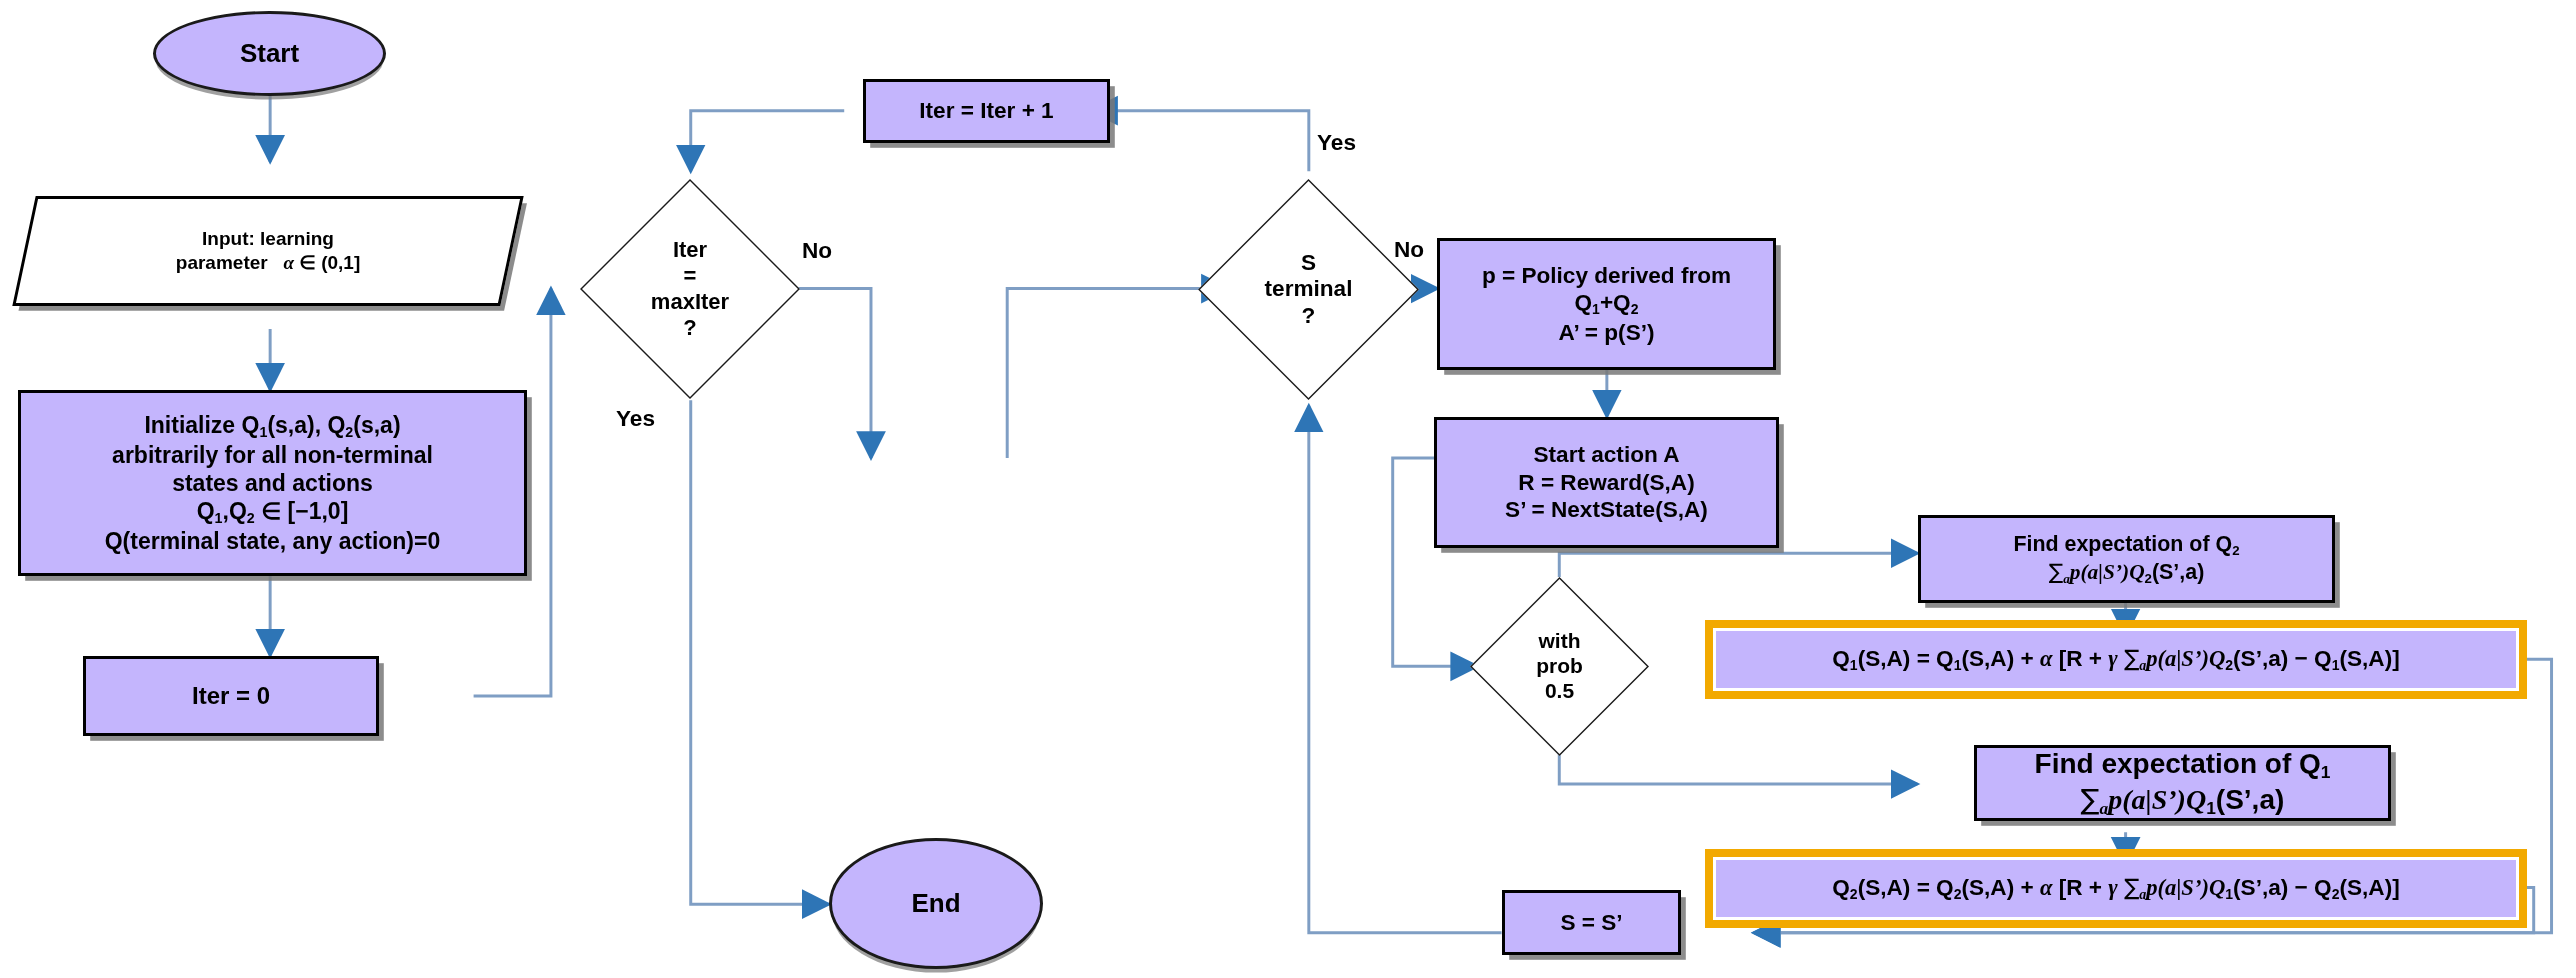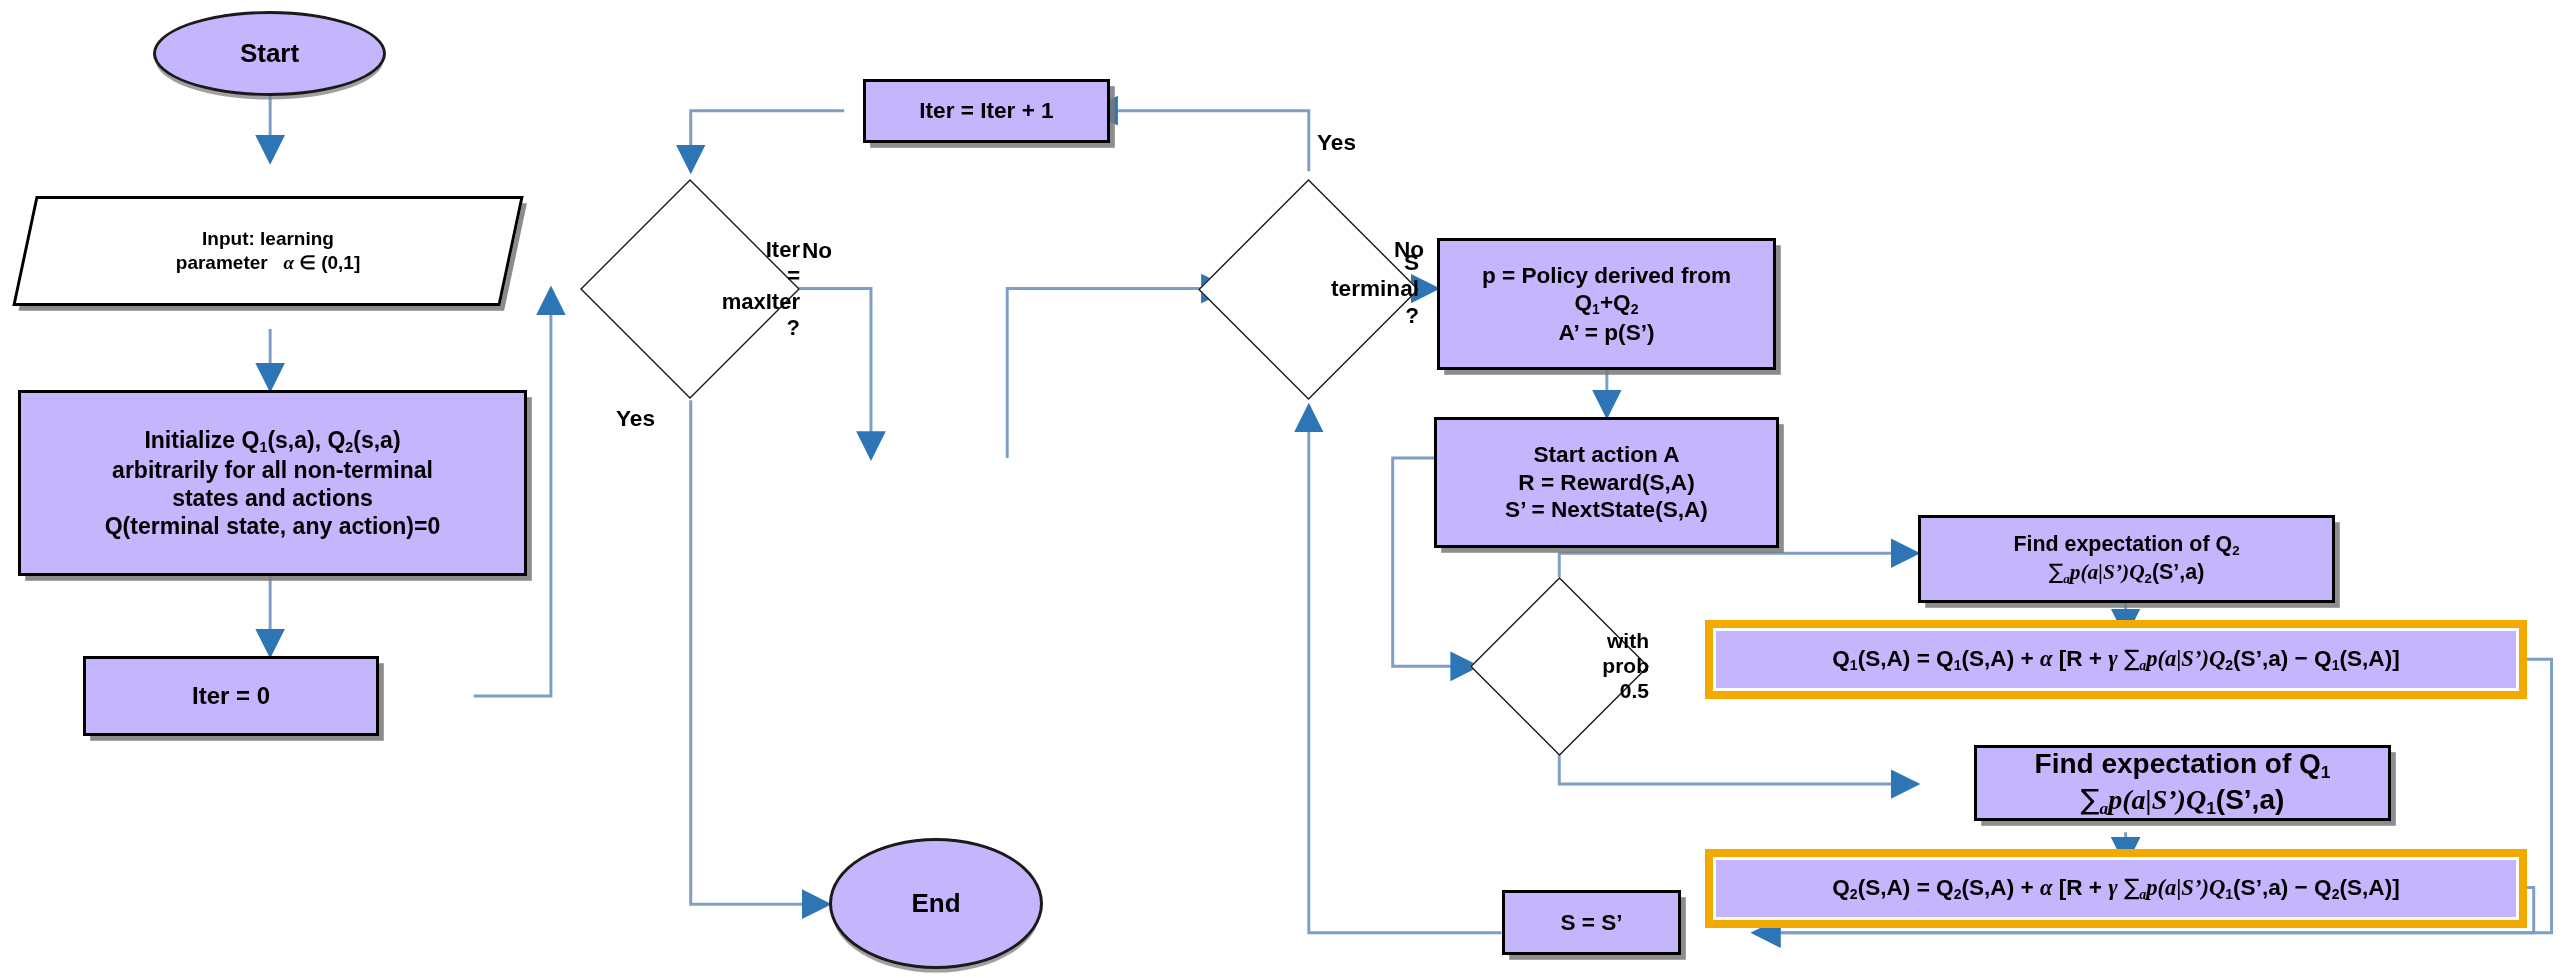--- a/index.html
+++ b/index.html
@@ -52,21 +52,21 @@
 
   .dec{position:absolute;}
   .dec .dia{
     position:absolute;left:0;top:0;width:100%;height:100%;
     background:#fff;border:2.4px solid #1a1a1a;
     transform:rotate(45deg) scale(.707);
     box-sizing:border-box;
   }
   .dec .lbl{
     position:absolute;left:0;top:0;width:100%;height:100%;
-    display:flex;flex-direction:column;align-items:flex-end;justify-content:center;
+    display:flex;flex-direction:column;align-items:center;justify-content:center;
     text-align:center;font-weight:bold;line-height:1.18;
   }
 
   .edge-label{
     position:absolute;color:#000000;font-weight:bold;
     font-family:"Liberation Sans", sans-serif;white-space:nowrap;
   }
 
   .mi{font-style:italic;font-family:"Liberation Serif", serif;font-weight:bold;}
   .sub{font-size:.62em;vertical-align:-0.28em;font-weight:bold;}
@@ -144,20 +144,23 @@
     </div>
   </div>
 
   <div class="node proc" style="left:18px;top:390px;width:509px;height:186px;font-size:23px;">
     <div class="txt">
       <div>
         <span>Initialize Q</span><span class="sub">1</span><span>(s,a), Q</span><span class="sub">2</span><span>(s,a)</span>
       </div>
       <div>arbitrarily for all non-terminal</div>
       <div>states and actions</div>
+      <div>
+        <span>Q</span><span class="sub">1</span><span>,Q</span><span class="sub">2</span><span> ∈ [−1,0]</span>
+      </div>
       <div>Q(terminal state, any action)=0</div>
     </div>
   </div>
 
   <div class="node proc" style="left:83px;top:656px;width:296px;height:80px;font-size:24px;">
     <span>Iter = 0</span>
   </div>
 
   <div class="node proc" style="left:844px;top:79px;width:247px;height:64px;font-size:22.6px;margin-left:19px;">
     <span>Iter = Iter + 1</span>

